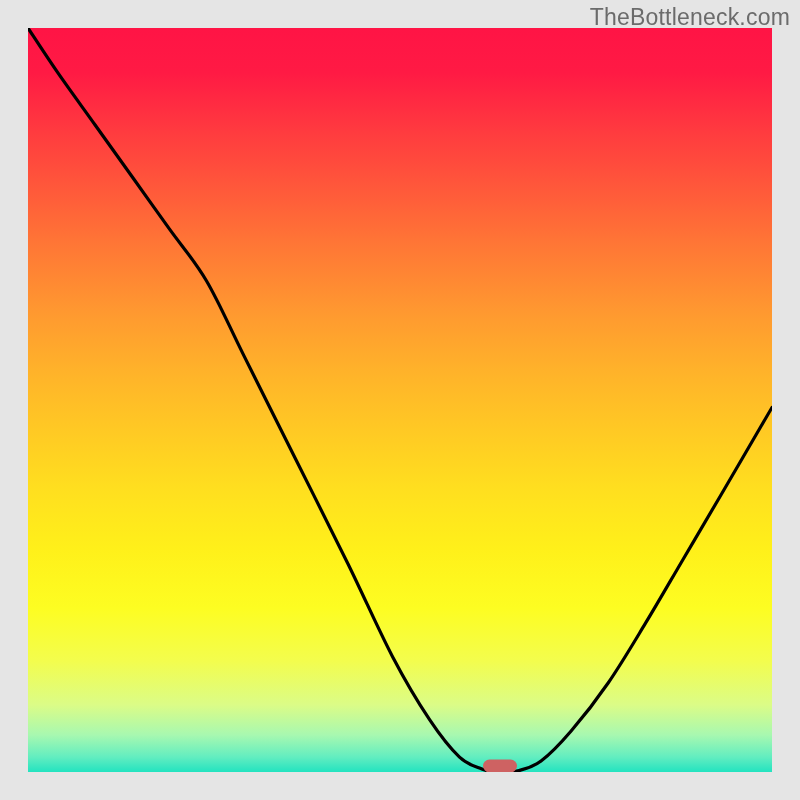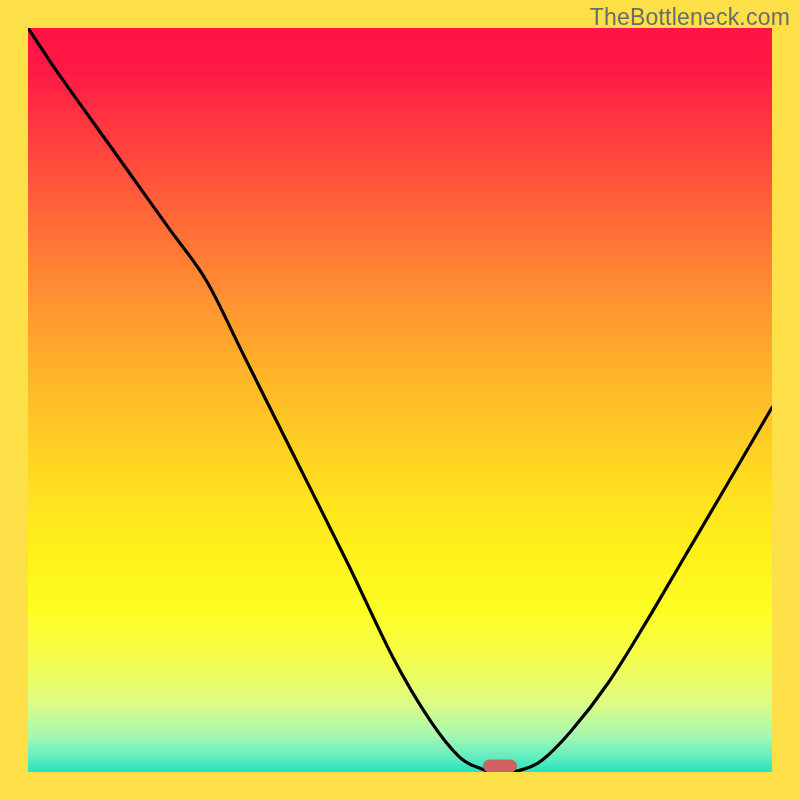--- a/index.html
+++ b/index.html
@@ -8,21 +8,21 @@
     width: 800px;
     height: 800px;
     background: #000;
     overflow: hidden;
     font-family: Arial, Helvetica, sans-serif;
   }
   .frame {
     position: relative;
     width: 800px;
     height: 800px;
-    background: #fde047;
+    background: #e5e5e5;
   }
   .watermark {
     position: absolute;
     top: 4px;
     right: 10px;
     color: #6b6b6b;
     font-size: 23px;
     font-weight: 400;
     letter-spacing: 0.2px;
     z-index: 5;

